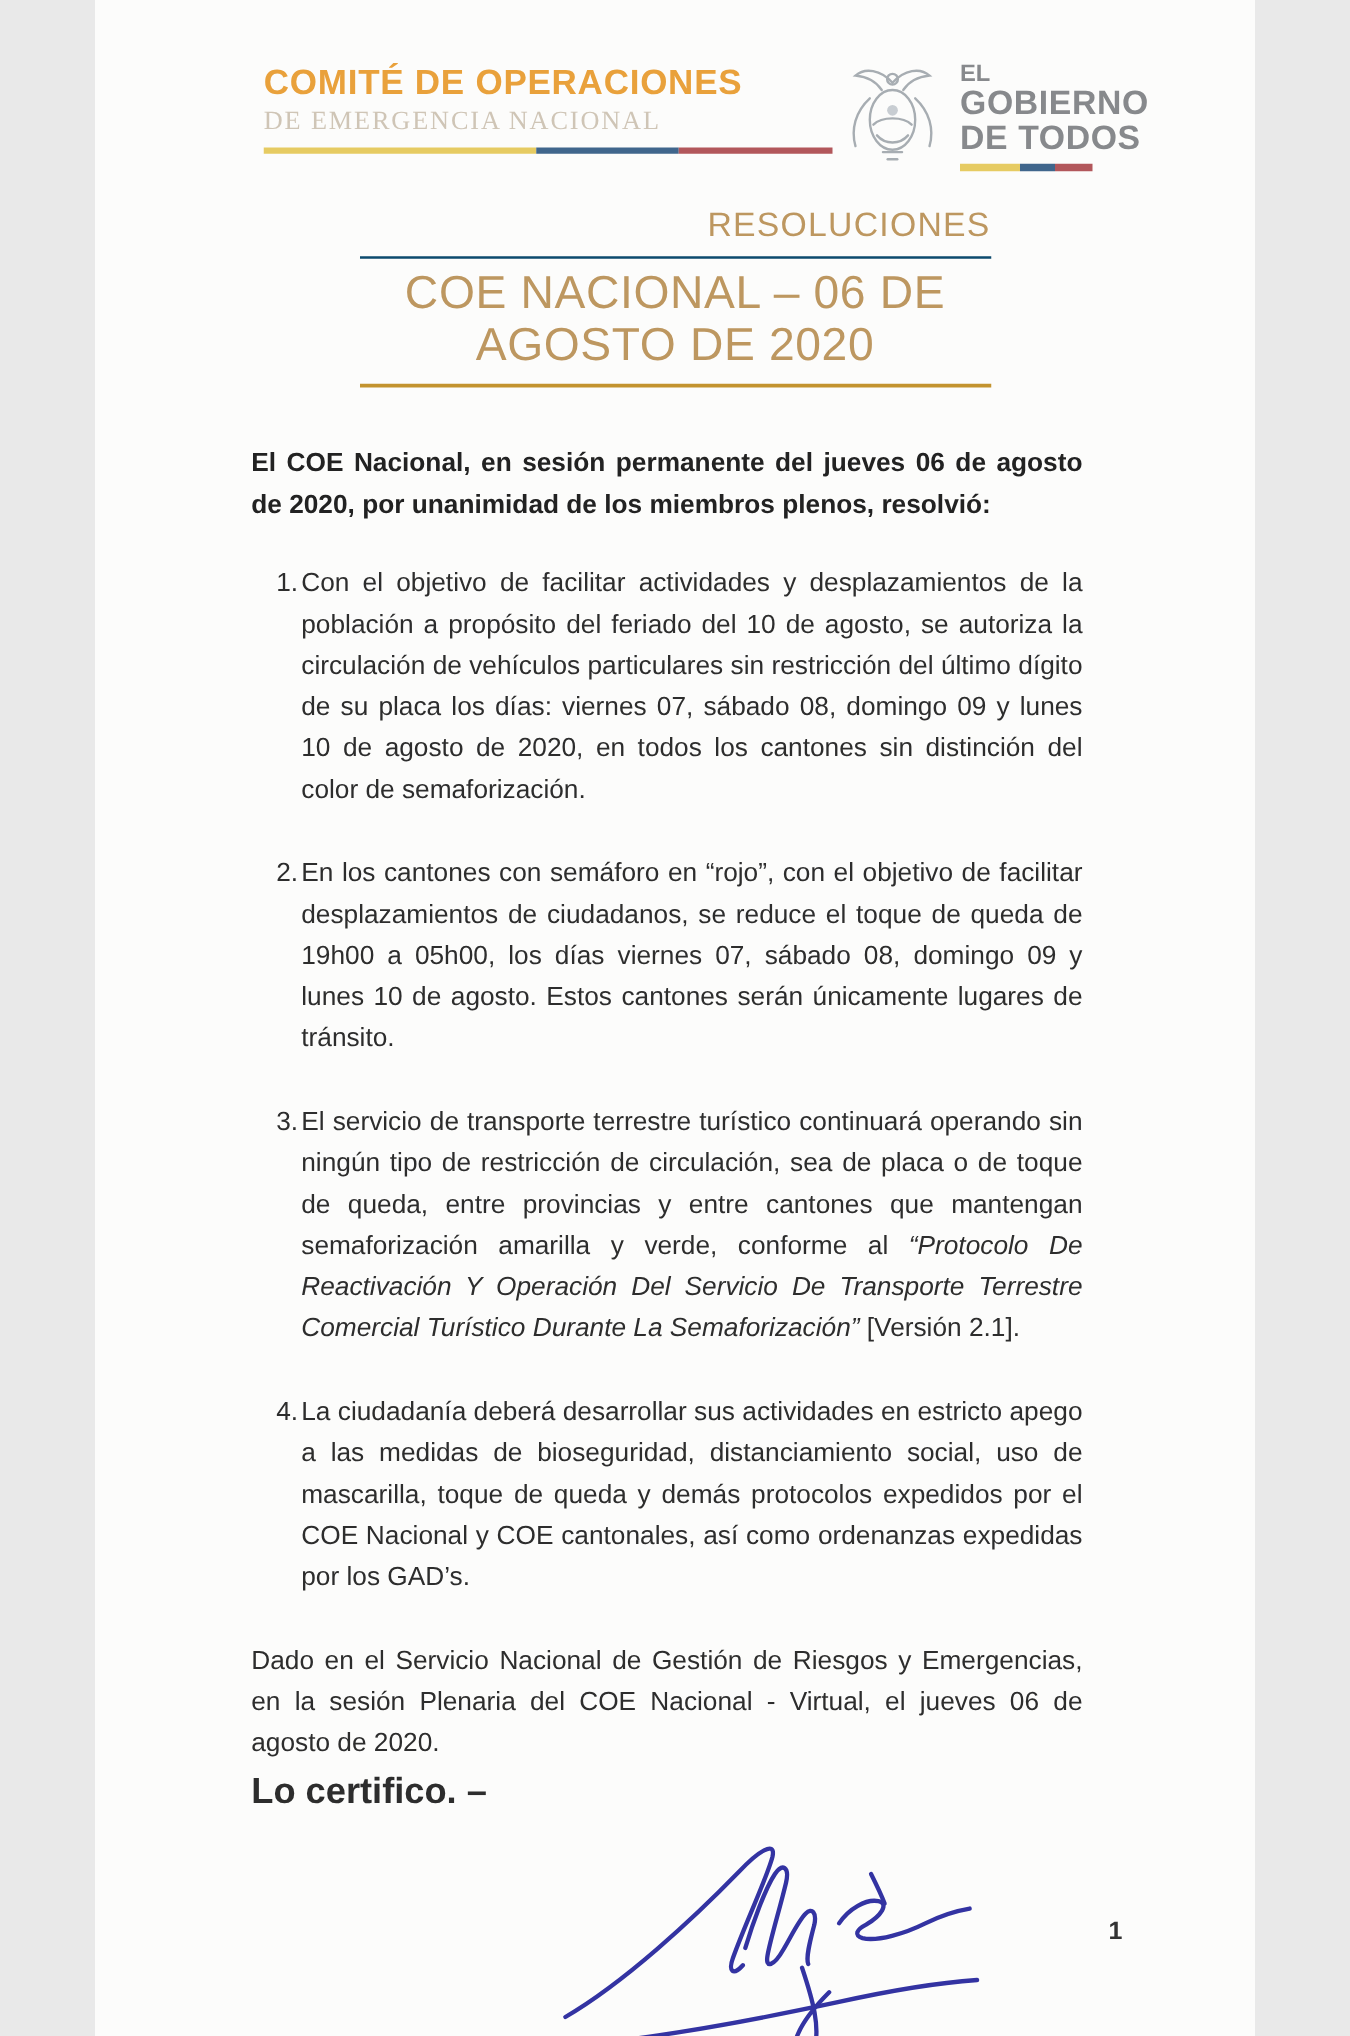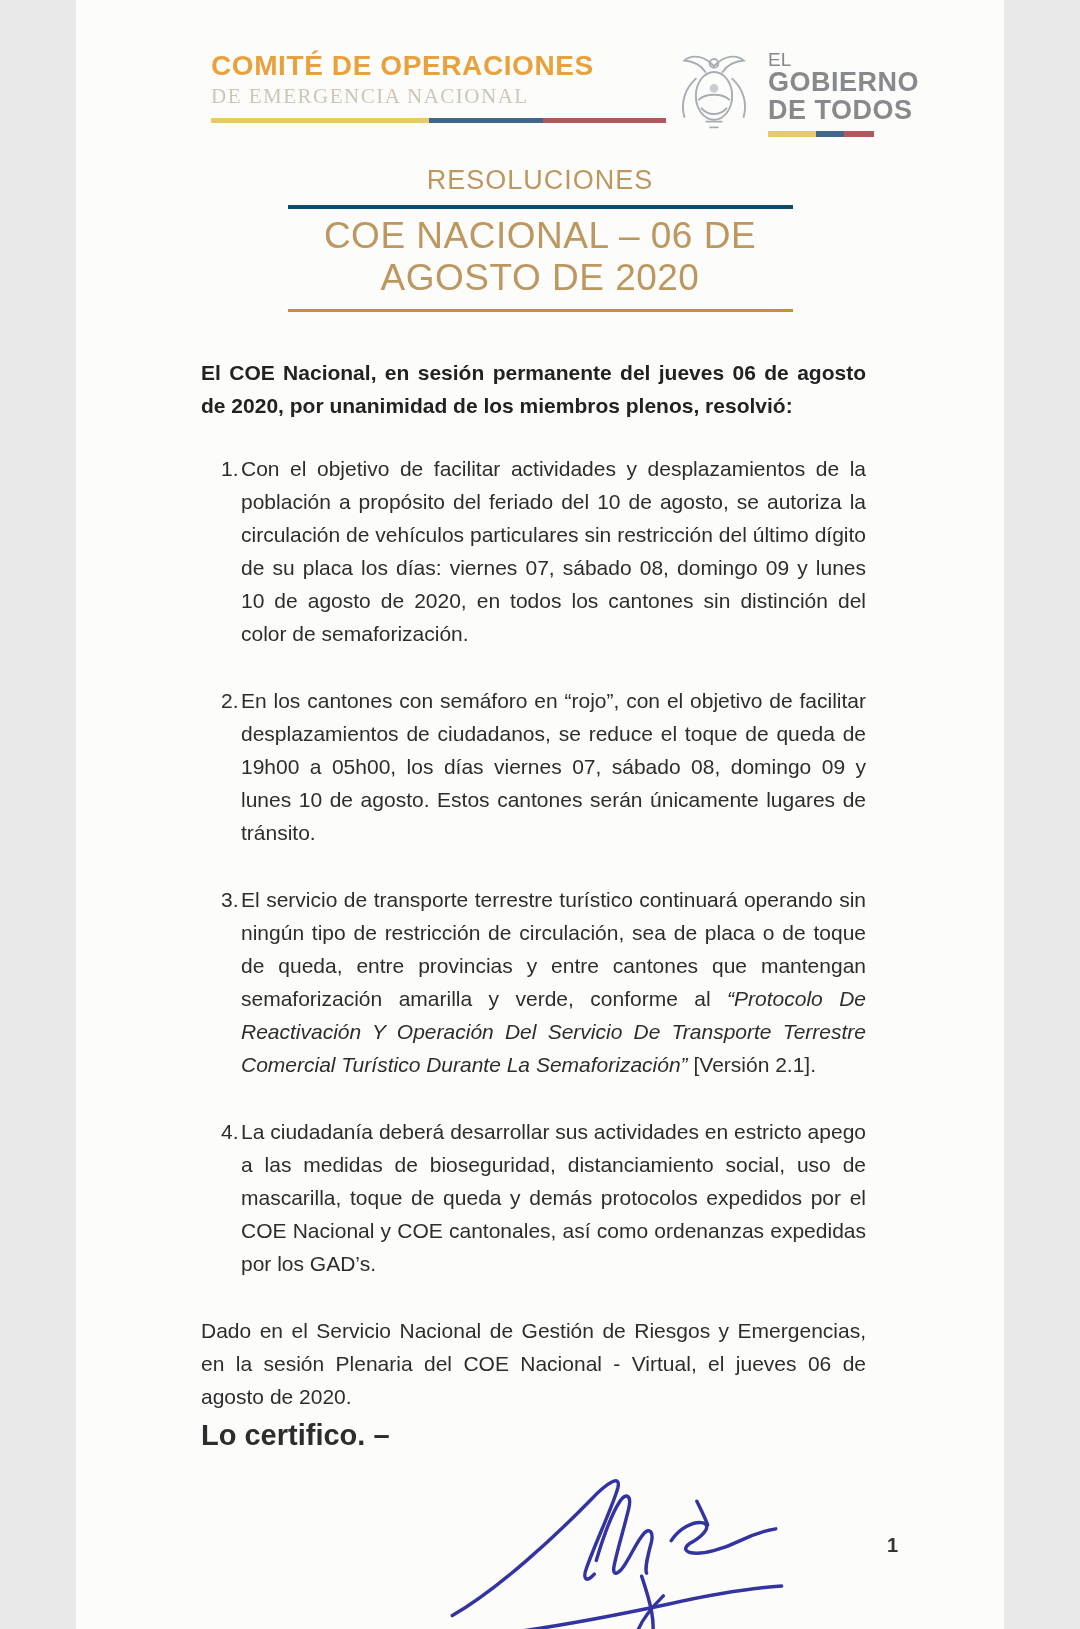--- a/index.html
+++ b/index.html
@@ -24,31 +24,31 @@
   .bar span{display:block;height:100%;}
   .org-bar{width:455px;}
   .org-bar .c-y{width:48%;}
   .org-bar .c-b{width:25%;}
   .org-bar .c-r{width:27%;}
   .c-y{background:#e6cb62;}
   .c-b{background:#40668c;}
   .c-r{background:#b2575b;}
   .gov{display:flex;align-items:flex-start;gap:6px;}
   .gov-text{display:flex;flex-direction:column;}
-  .gov-el{font-size:19px;font-weight:normal;color:#87898c;line-height:1;}
+  .gov-el{font-size:19px;font-weight:bold;color:#87898c;line-height:1;}
   .gov-l2,.gov-l3{font-size:27px;font-weight:bold;color:#87898c;line-height:1.02;letter-spacing:.5px;}
   .gov-bar{width:106px;height:6px;margin-top:7px;}
   .gov-bar .c-y{width:45%;}
   .gov-bar .c-b{width:27%;}
   .gov-bar .c-r{width:28%;}
   
   .titlebox{width:505px;margin:28px auto 0 auto;text-align:center;}
   .t1{
     font-size:27px;color:#bd9760;letter-spacing:1px;
-    padding-bottom:9px;border-bottom:4px solid #0c4a6e;
+    padding-bottom:9px;border-bottom:2px solid #0c4a6e;text-align:right;
   }
   .t2{
     font-size:37px;color:#bd9760;letter-spacing:.5px;
     padding:6px 0 10px 0;border-bottom:3px solid #c3932f;
   }
   
   .body{padding:0 138px 0 125px;}
   .intro{
     margin:44px 0 0 0;
     font-size:21px;font-weight:bold;line-height:33px;

